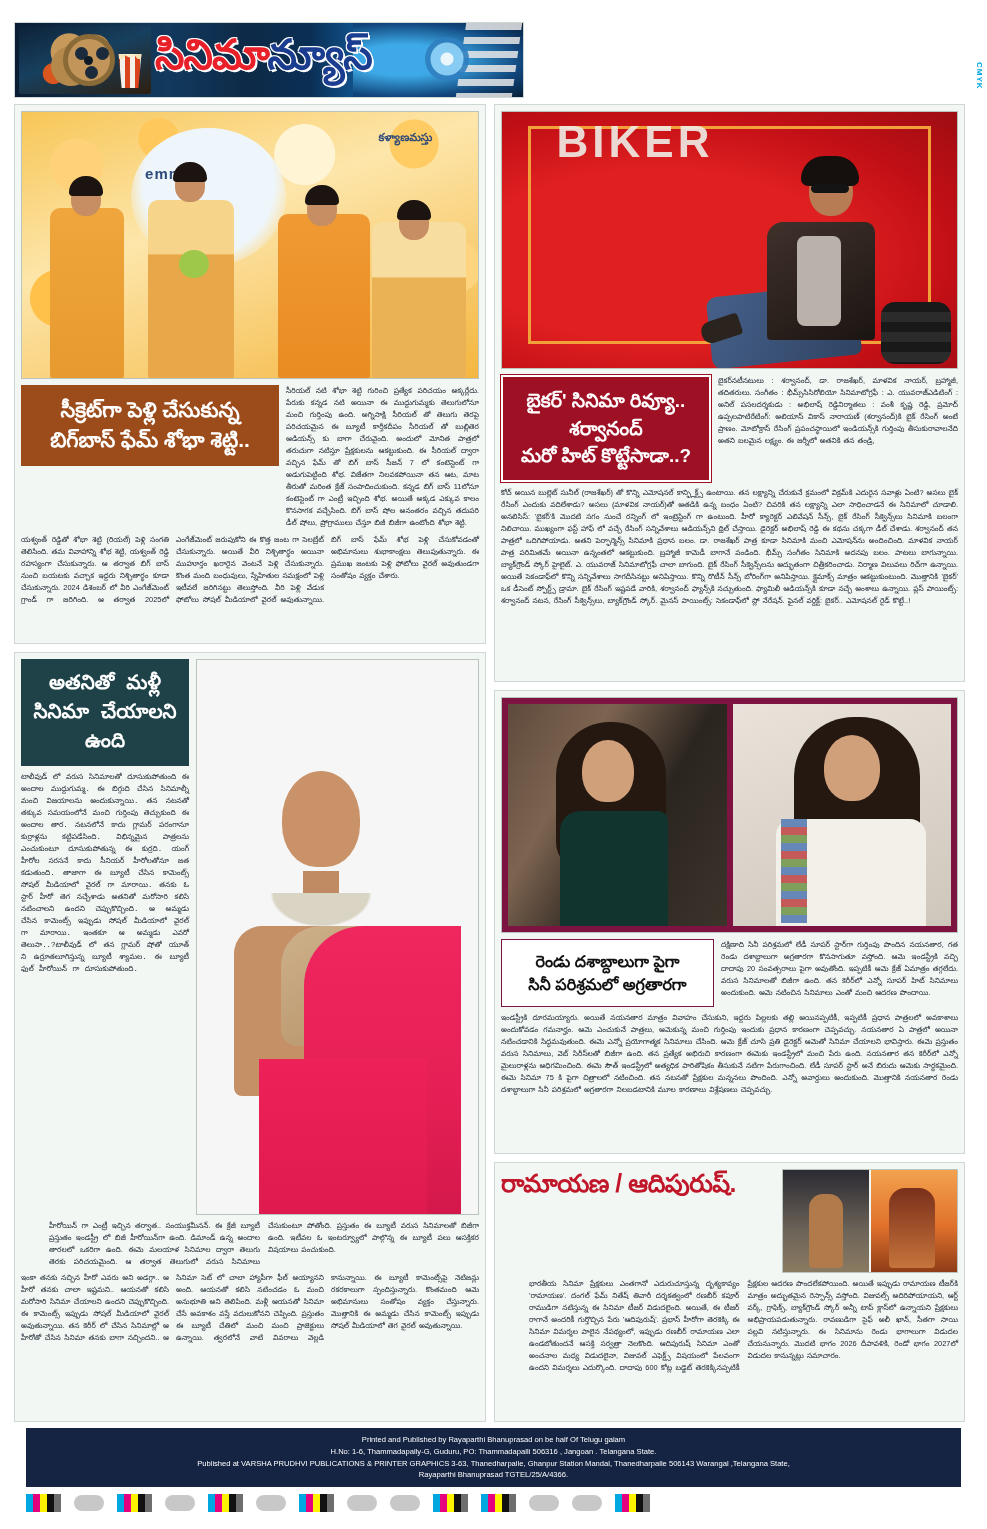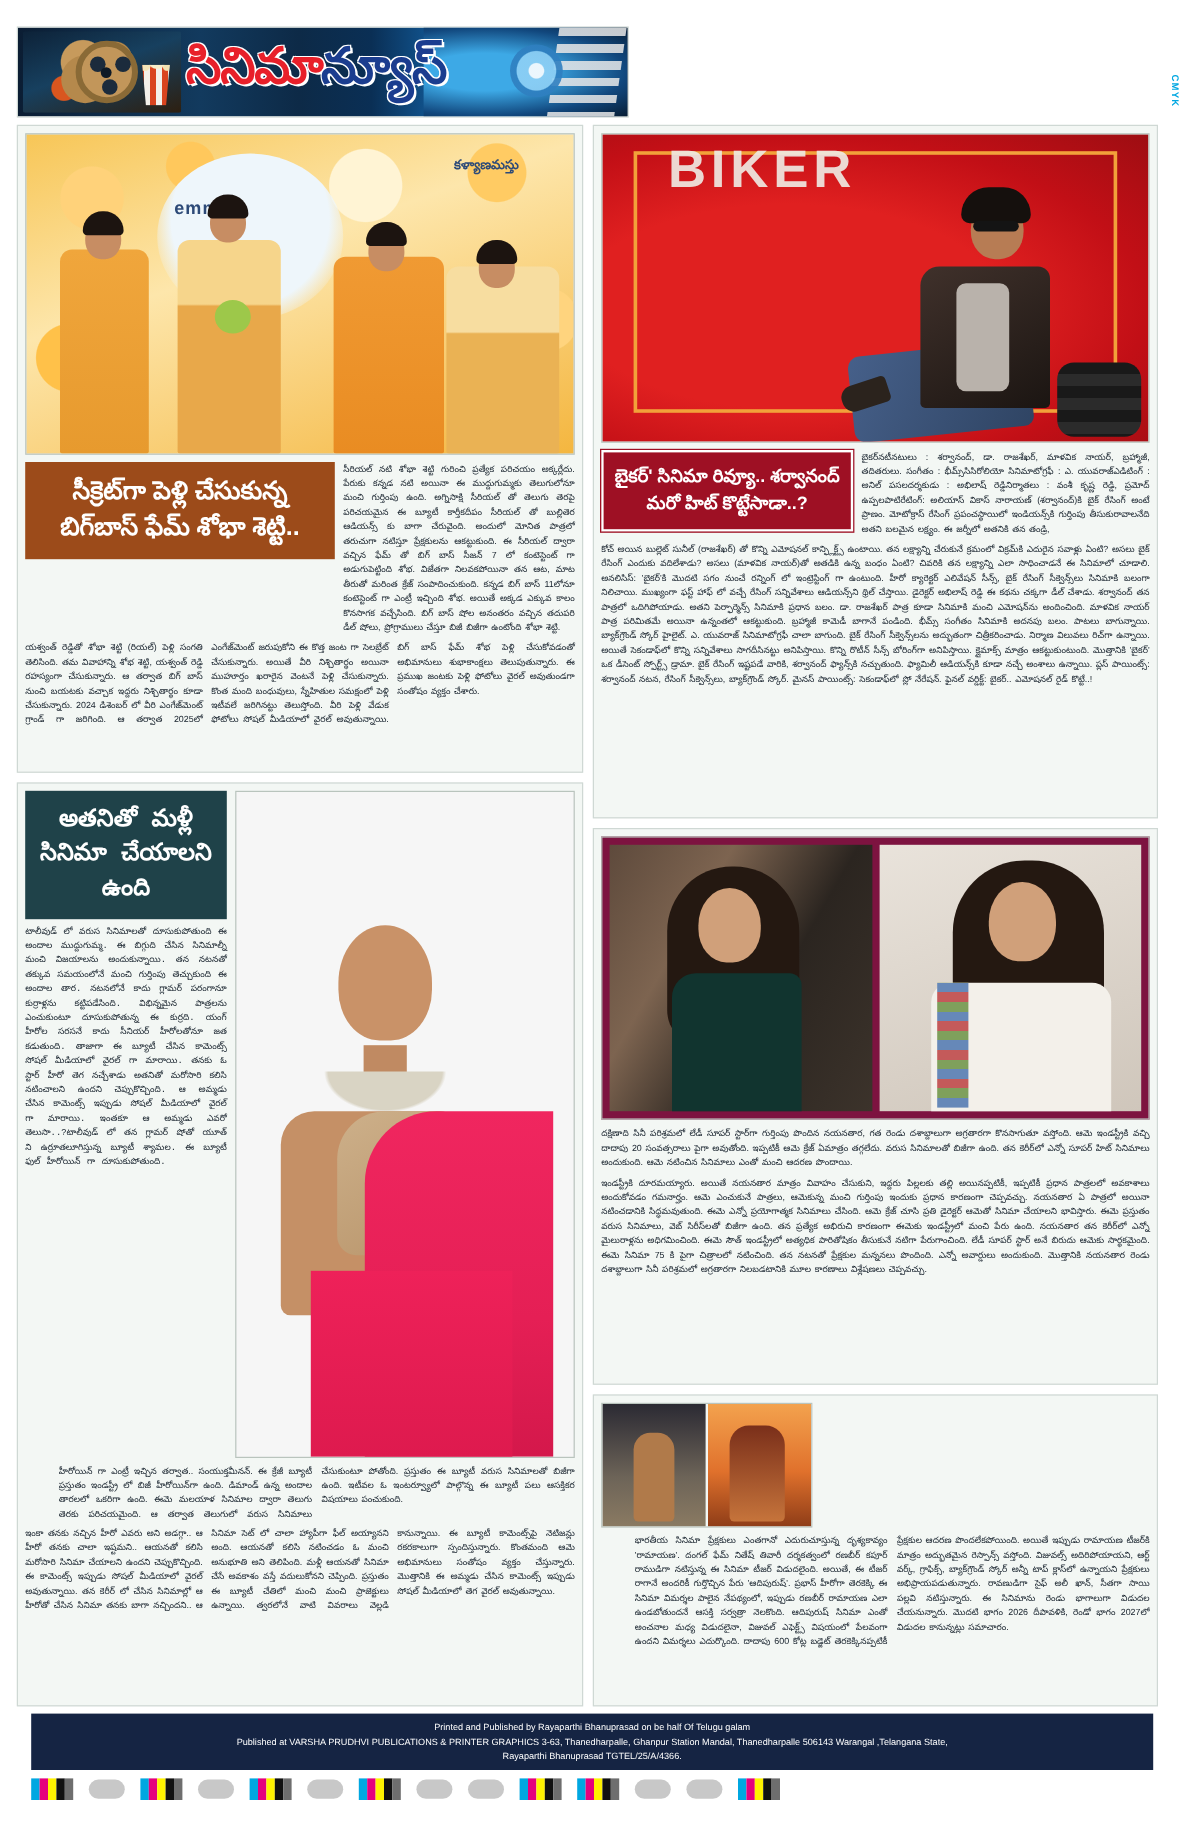--- a/index.html
+++ b/index.html
@@ -358,21 +358,21 @@
 
   
   .hl {
     color: #ffffff;
     font-weight: bold;
     text-align: center;
     line-height: 1.45;
     padding: 10px 8px;
   }
   .hl-brown  { background: #9c4b1a; font-size: 21px; }
-  .hl-red    { background: #9e1024; font-size: 15px; border: 2px solid #ffffff; outline: 1px solid #9e1024;}
+  .hl-red    { background: #9e1024; font-size: 19px; border: 2px solid #ffffff; outline: 1px solid #9e1024;}
   .hl-teal   { background: #1f4249; font-size: 20px; }
   .hl-maroon { background: #ffffff; color: #111; font-size: 16px; border: 1px solid #7d1340; }
 
   
   .body-text {
     font-size: 7.4px;
     line-height: 1.62;
     color: #15202b;
     text-align: justify;
     word-spacing: 1px;
@@ -545,45 +545,55 @@
           </div>
           <div class="pd-half pd-r">
             <div class="pd-hair pdr-hair"></div>
             <div class="pd-face pdr-face"></div>
             <div class="pdr-jacket"></div>
             <div class="pdr-floral"></div>
           </div>
         </div>
 
         <div class="flow-top" style="margin-top:6px;">
+          <div style="width:213px;">
+            <div class="hl hl-maroon">
+              <div>రెండు దశాబ్దాలుగా పైగా</div>
+              <div>సినీ పరిశ్రమలో అగ్రతారగా</div>
+            </div>
+          </div>
           <div class="body-text" style="flex:1;">దక్షిణాది సినీ పరిశ్రమలో లేడీ సూపర్ స్టార్‌గా గుర్తింపు పొందిన నయనతార, గత రెండు దశాబ్దాలుగా అగ్రతారగా కొనసాగుతూ వస్తోంది. ఆమె ఇండస్ట్రీకి వచ్చి దాదాపు 20 సంవత్సరాలు పైగా అవుతోంది. ఇప్పటికీ ఆమె క్రేజ్ ఏమాత్రం తగ్గలేదు. వరుస సినిమాలతో బిజీగా ఉంది. తన కెరీర్‌లో ఎన్నో సూపర్ హిట్ సినిమాలు అందుకుంది. ఆమె నటించిన సినిమాలు ఎంతో మంచి ఆదరణ పొందాయి.</div>
         </div>
 
         <div class="body-text" style="margin-top:5px;">ఇండస్ట్రీకి దూరమయ్యారు. అయితే నయనతార మాత్రం వివాహం చేసుకుని, ఇద్దరు పిల్లలకు తల్లి అయినప్పటికీ, ఇప్పటికీ ప్రధాన పాత్రలలో అవకాశాలు అందుకోవడం గమనార్హం. ఆమె ఎంచుకునే పాత్రలు, ఆమెకున్న మంచి గుర్తింపు ఇందుకు ప్రధాన కారణంగా చెప్పవచ్చు. నయనతార ఏ పాత్రలో అయినా నటించడానికి సిద్ధమవుతుంది. ఈమె ఎన్నో ప్రయోగాత్మక సినిమాలు చేసింది. ఆమె క్రేజ్ చూసి ప్రతి డైరెక్టర్ ఆమెతో సినిమా చేయాలని భావిస్తారు. ఈమె ప్రస్తుతం వరుస సినిమాలు, వెబ్ సిరీస్‌లతో బిజీగా ఉంది. తన ప్రత్యేక అభిరుచి కారణంగా ఈమెకు ఇండస్ట్రీలో మంచి పేరు ఉంది. నయనతార తన కెరీర్‌లో ఎన్నో మైలురాళ్లను అధిగమించింది. ఈమె సౌత్ ఇండస్ట్రీలో అత్యధిక పారితోషికం తీసుకునే నటిగా పేరుగాంచింది. లేడీ సూపర్ స్టార్ అనే బిరుదు ఆమెకు సార్థకమైంది. ఈమె సినిమా 75 కి పైగా చిత్రాలలో నటించింది. తన నటనతో ప్రేక్షకుల మన్ననలు పొందింది. ఎన్నో అవార్డులు అందుకుంది. మొత్తానికి నయనతార రెండు దశాబ్దాలుగా సినీ పరిశ్రమలో అగ్రతారగా నిలబడటానికి మూల కారణాలు విశ్లేషణలు చెప్పవచ్చు.</div>
       </div>
 
       <div class="article" style="flex:1;">
         <div class="flow-top">
+          <div style="flex:1;">
+            <div class="section-title">రామాయణ / ఆదిపురుష్.</div>
+          </div>
           <div class="photo photo-ram">
             <div class="pr-a">
               <div class="pr-fig"></div>
             </div>
             <div class="pr-b">
               <div class="pr-fig2"></div>
             </div>
           </div>
         </div>
         <div class="body-text two-col" style="margin-top:5px;">భారతీయ సినిమా ప్రేక్షకులు ఎంతగానో ఎదురుచూస్తున్న దృశ్యకావ్యం 'రామాయణ'. దంగల్ ఫేమ్ నితేష్ తివారీ దర్శకత్వంలో రణబీర్ కపూర్ రాముడిగా నటిస్తున్న ఈ సినిమా టీజర్ విడుదలైంది. అయితే, ఈ టీజర్ రాగానే అందరికీ గుర్తొచ్చిన పేరు 'ఆదిపురుష్'. ప్రభాస్ హీరోగా తెరకెక్కి ఈ సినిమా విమర్శల పాలైన నేపథ్యంలో, ఇప్పుడు రణబీర్ రామాయణ ఎలా ఉండబోతుందనే ఆసక్తి సర్వత్రా నెలకొంది. ఆదిపురుష్ సినిమా ఎంతో అంచనాల మధ్య విడుదలైనా, విజువల్ ఎఫెక్ట్స్ విషయంలో పేలవంగా ఉందని విమర్శలు ఎదుర్కొంది. దాదాపు 600 కోట్ల బడ్జెట్ తెరకెక్కినప్పటికీ ప్రేక్షకుల ఆదరణ పొందలేకపోయింది. అయితే ఇప్పుడు రామాయణ టీజర్‌కి మాత్రం అద్భుతమైన రెస్పాన్స్ వస్తోంది. విజువల్స్ అదిరిపోయాయని, ఆర్ట్ వర్క్, గ్రాఫిక్స్, బ్యాక్‌గ్రౌండ్ స్కోర్ అన్నీ టాప్ క్లాస్‌లో ఉన్నాయని ప్రేక్షకులు అభిప్రాయపడుతున్నారు. రావణుడిగా సైఫ్ అలీ ఖాన్, సీతగా సాయి పల్లవి నటిస్తున్నారు. ఈ సినిమాను రెండు భాగాలుగా విడుదల చేయనున్నారు. మొదటి భాగం 2026 దీపావళికి, రెండో భాగం 2027లో విడుదల కానున్నట్లు సమాచారం.</div>
       </div>
 
     </div>
   </div>
 
   <div class="footer-bar">
     <div>Printed and Published by Rayaparthi Bhanuprasad on be half Of Telugu galam</div>
+    <div>H.No: 1-6, Thammadapally-G, Guduru, PO: Thammadapalli      506316    , Jangoan .  Telangana State.</div>
     <div>Published at VARSHA PRUDHVI PUBLICATIONS &amp; PRINTER GRAPHICS 3-63, Thanedharpalle, Ghanpur Station Mandal, Thanedharpalle 506143 Warangal ,Telangana State,</div>
     <div>Rayaparthi Bhanuprasad  TGTEL/25/A/4366.</div>
   </div>
 
   <div class="colorbars">
     <div class="cb-group">
         <div class="cb cb-c"></div>
         <div class="cb cb-m"></div>
         <div class="cb cb-y"></div>
         <div class="cb cb-k"></div>

